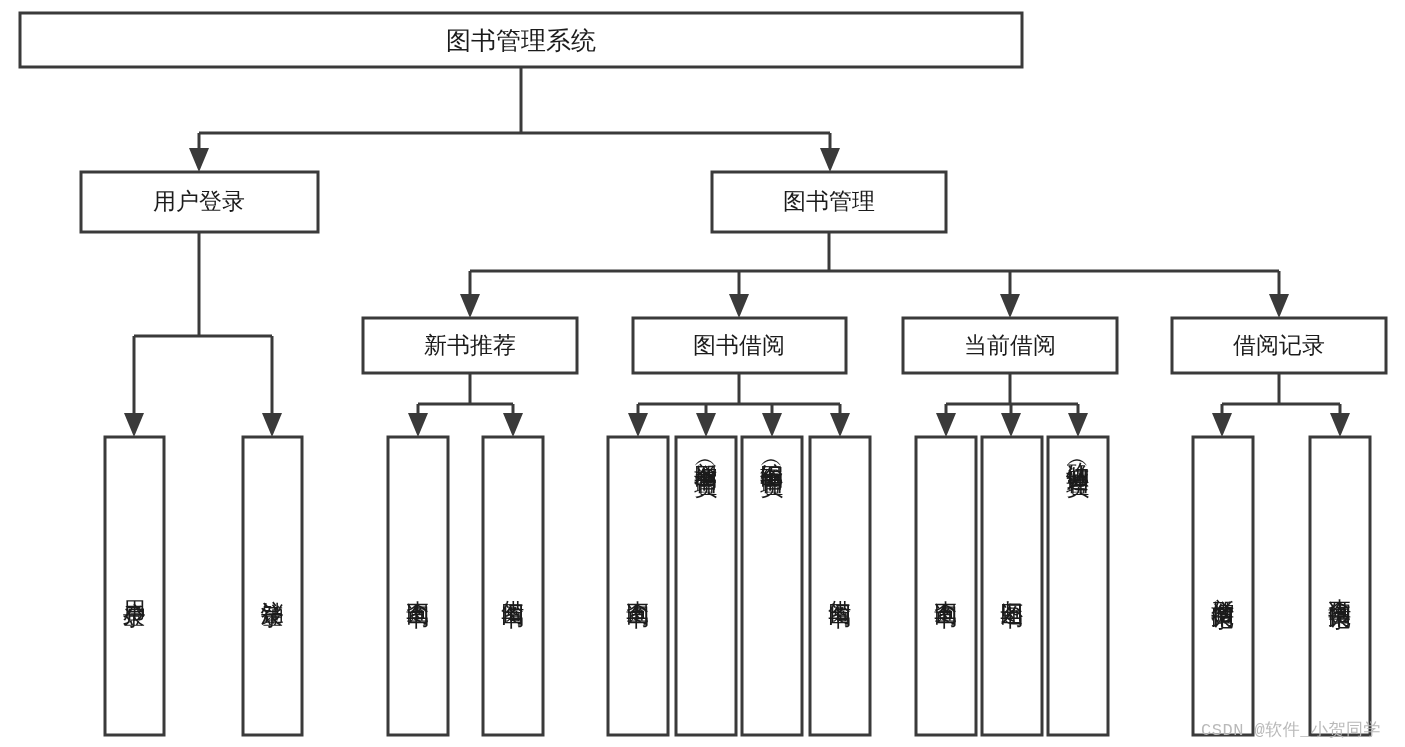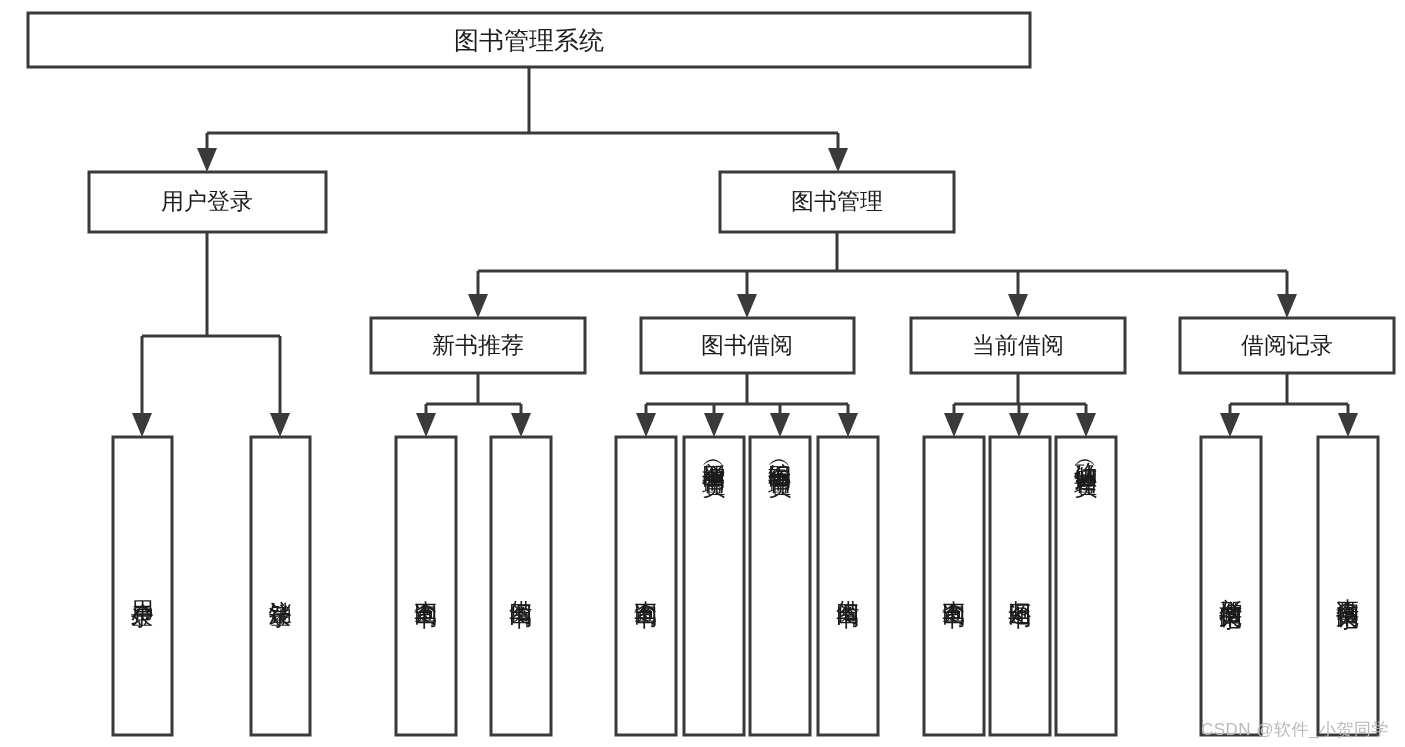--- a/index.html
+++ b/index.html
@@ -9,21 +9,20 @@
   }
   body {
     font-family: "Liberation Sans", "DejaVu Sans", sans-serif;
   }
   #diagram-root {
     position: relative;
     width: 1389px;
     height: 747px;
     background: #ffffff;
     overflow: hidden;
-    margin-left: 8px;
   }
   svg.diagram-svg {
     position: absolute;
     left: 0;
     top: 0;
     width: 1405px;
     height: 747px;
     display: block;
   }
   .node-box {
@@ -64,21 +63,21 @@
     font-size: 23px;
     line-height: 1.16;
     letter-spacing: 2px;
     color: #1b1b1b;
     white-space: nowrap;
   }
   .watermark {
     position: absolute;
     right: 8px;
     bottom: 6px;
-    font-family: Liberation Sans, sans-serif;
+    font-family: Liberation Mono, monospace;
     font-size: 17px;
     color: #b9b9b9;
     letter-spacing: 0.5px;
     user-select: none;
   }
 </style>
 </head>
 <body>
 
 <div id="diagram-root">

